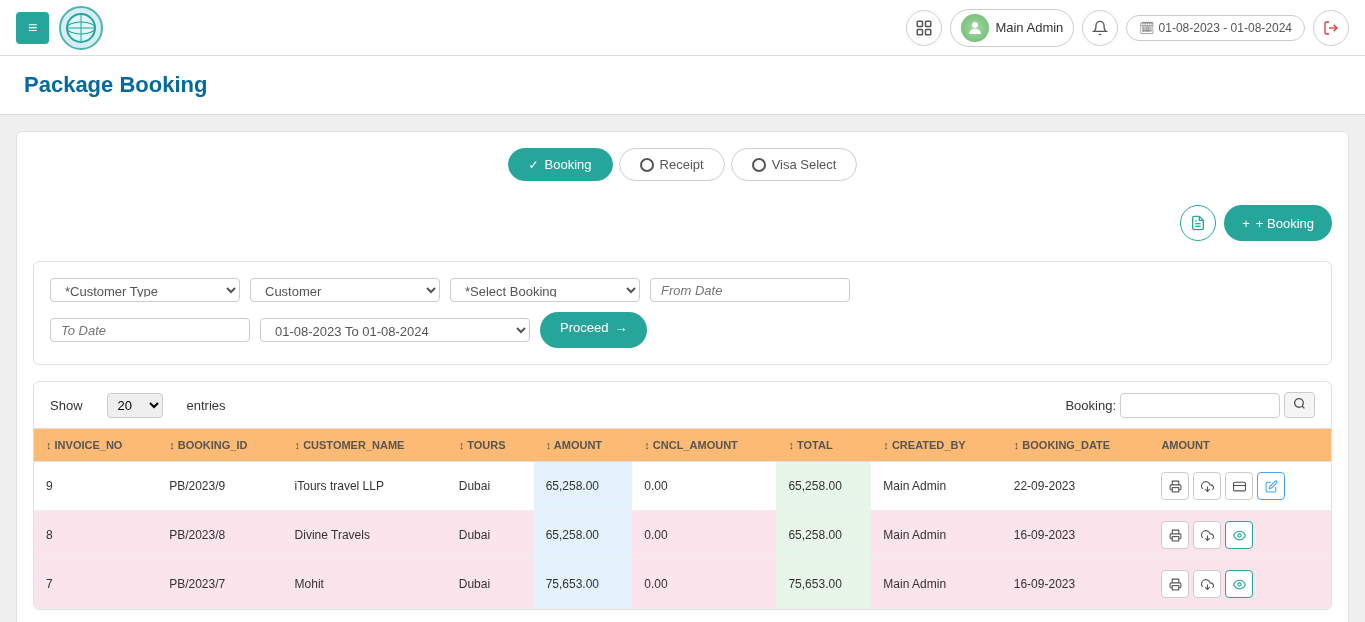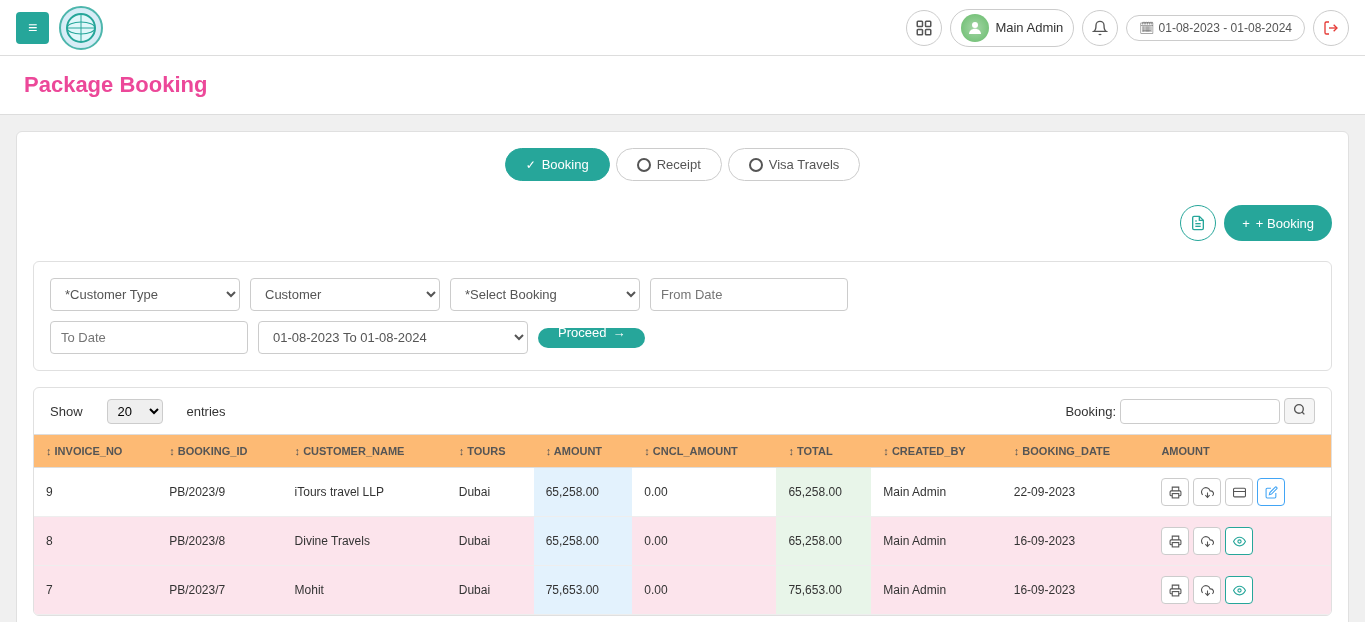--- a/index.html
+++ b/index.html
@@ -62,21 +62,21 @@
       border: 1px solid #ccc; background: #fff;
       display: flex; align-items: center; justify-content: center;
       cursor: pointer; color: #e53935; font-size: 16px;
     }
 
     
     .page-title-bar {
       background: #fff; padding: 16px 24px;
       border-bottom: 1px solid #ddd; margin-bottom: 16px;
     }
-    .page-title-bar h1 { font-size: 22px; font-weight: 600; color: #ec4899; }
+    .page-title-bar h1 { font-size: 22px; font-weight: 600; color: #0369a1; }
 
     
     .main-content { padding: 0 16px 16px; }
 
     
     .tabs-container {
       background: #fff; border-radius: 6px;
       padding: 16px; margin-bottom: 0;
       border: 1px solid #e0e0e0;
     }
@@ -120,33 +120,33 @@
 
     
     .filter-section {
       background: #fff; border: 1px solid #e0e0e0;
       border-radius: 6px; padding: 16px; margin-bottom: 16px;
     }
     .filter-row {
       display: flex; align-items: center; gap: 10px; flex-wrap: wrap;
     }
     .filter-select, .filter-input {
-      height: 33px; border: 1px solid #ccc;
+      height: 24px; border: 1px solid #ccc;
       border-radius: 4px; padding: 4px 10px;
       font-size: 13px; color: #555; background: #fff;
     }
     .filter-select { cursor: pointer; min-width: 190px; }
-    .filter-input { min-width: 190px; }
+    .filter-input { min-width: 190px; font-style: italic; }
     .filter-row-1 { margin-bottom: 10px; }
     .proceed-btn {
       background: #26a69a; color: #fff; border: none;
       border-radius: 20px; padding: 8px 20px;
-      display: flex; align-items: flex-end; gap: 6px;
+      display: flex; align-items: flex-start; gap: 6px;
       cursor: pointer; font-size: 13px; font-weight: 500;
-      height: 20px;
+      height: 36px;
     }
 
     
     .table-section {
       background: #fff; border: 1px solid #e0e0e0; border-radius: 6px; overflow: hidden;
     }
     .table-controls {
       display: flex; align-items: center; justify-content: space-between;
       padding: 10px 16px;
     }
@@ -260,21 +260,21 @@
       <div class="tab-item active">
         <span style="font-size:12px;">✓</span>
         <span>Booking</span>
       </div>
       <div class="tab-item">
         <span class="tab-radio"></span>
         <span>Receipt</span>
       </div>
       <div class="tab-item">
         <span class="tab-radio"></span>
-        <span>Visa Travels</span>
+        <span>Visa Select</span>
       </div>
     </div>
 
     <div class="action-bar">
       <button class="export-btn">
         <svg width="16" height="16" viewBox="0 0 24 24" fill="none" stroke="#26a69a" stroke-width="2">
           <path d="M14 2H6a2 2 0 0 0-2 2v16a2 2 0 0 0 2 2h12a2 2 0 0 0 2-2V8z"></path>
           <polyline points="14 2 14 8 20 8"></polyline>
           <line x1="16" y1="13" x2="8" y2="13"></line>
             <line x1="16" y1="17" x2="8" y2="17"></line>

